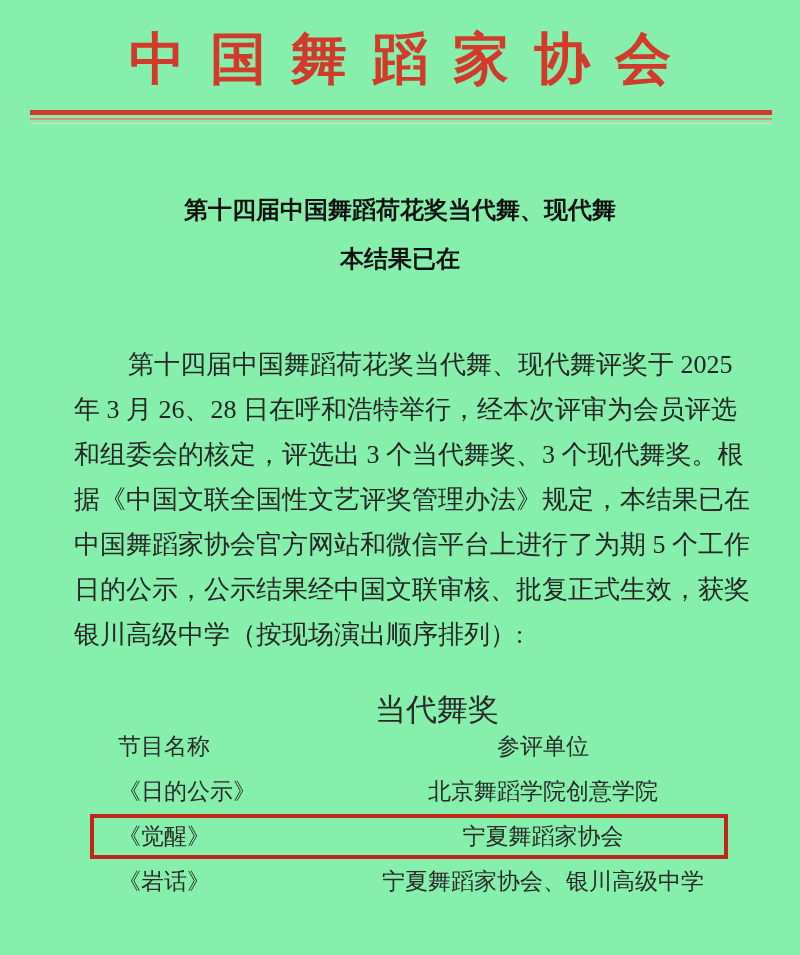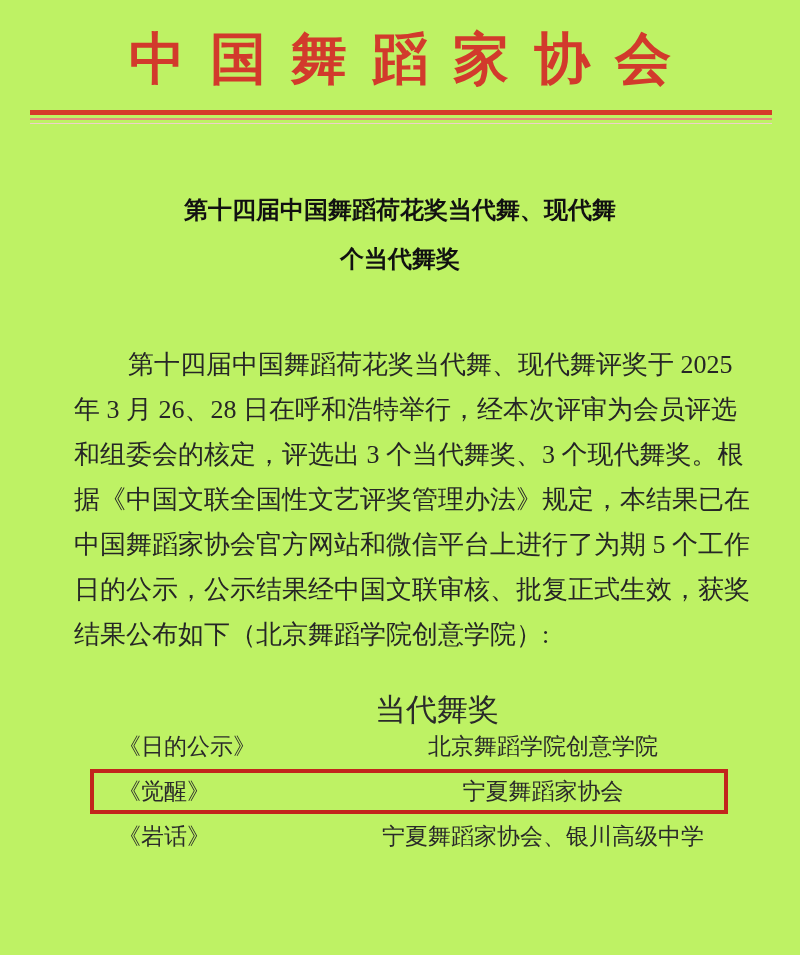--- a/index.html
+++ b/index.html
@@ -9,21 +9,21 @@
     --red-box:#c2251c;
     --ink:#222222;
   }
   *{margin:0;padding:0;box-sizing:border-box;}
   html,body{background:#ffffff;}
   body{font-family:"Liberation Serif","DejaVu Serif",serif;color:var(--ink);}
   .page{
     position:relative;
     width:800px;
     height:955px;
-    background:#bef264;
+    background:#86efac;
     margin:0 auto;
     overflow:hidden;
   }
 
   
   .org-name{
     position:absolute;
     top:22px;
     left:0;
     width:800px;
@@ -120,37 +120,41 @@
 
 <div class="page">
 
   <div class="org-name">中国舞蹈家协会</div>
   <div class="divider divider-thick"></div>
   <div class="divider divider-thin"></div>
   <div class="divider divider-faint"></div>
 
   <div class="doc-title">
     <div>第十四届中国舞蹈荷花奖当代舞、现代舞</div>
-    <div>个当代舞奖</div>
+    <div>本结果已在</div>
   </div>
 
   <div class="body-text">
     <div class="body-line first">第十四届中国舞蹈荷花奖当代舞、现代舞评奖于 2025</div>
     <div class="body-line">年 3 月 26、28 日在呼和浩特举行，经本次评审为会员评选</div>
     <div class="body-line">和组委会的核定，评选出 3 个当代舞奖、3 个现代舞奖。根</div>
     <div class="body-line">据《中国文联全国性文艺评奖管理办法》规定，本结果已在</div>
     <div class="body-line">中国舞蹈家协会官方网站和微信平台上进行了为期 5 个工作</div>
     <div class="body-line">日的公示，公示结果经中国文联审核、批复正式生效，获奖</div>
-    <div class="body-line last">结果公布如下（北京舞蹈学院创意学院）:</div>
+    <div class="body-line last">银川高级中学（按现场演出顺序排列）:</div>
   </div>
 
   <div class="award-heading">当代舞奖</div>
 
   <div class="award-table">
 
+    <div class="award-row">
+      <div class="cell-program col-head">节目名称</div>
+      <div class="cell-unit col-head">参评单位</div>
+    </div>
 
     <div class="award-row">
       <div class="cell-program">《日的公示》</div>
       <div class="cell-unit">北京舞蹈学院创意学院</div>
     </div>
 
     <div class="award-row highlight">
       <div class="cell-program">《觉醒》</div>
       <div class="cell-unit">宁夏舞蹈家协会</div>
     </div>

